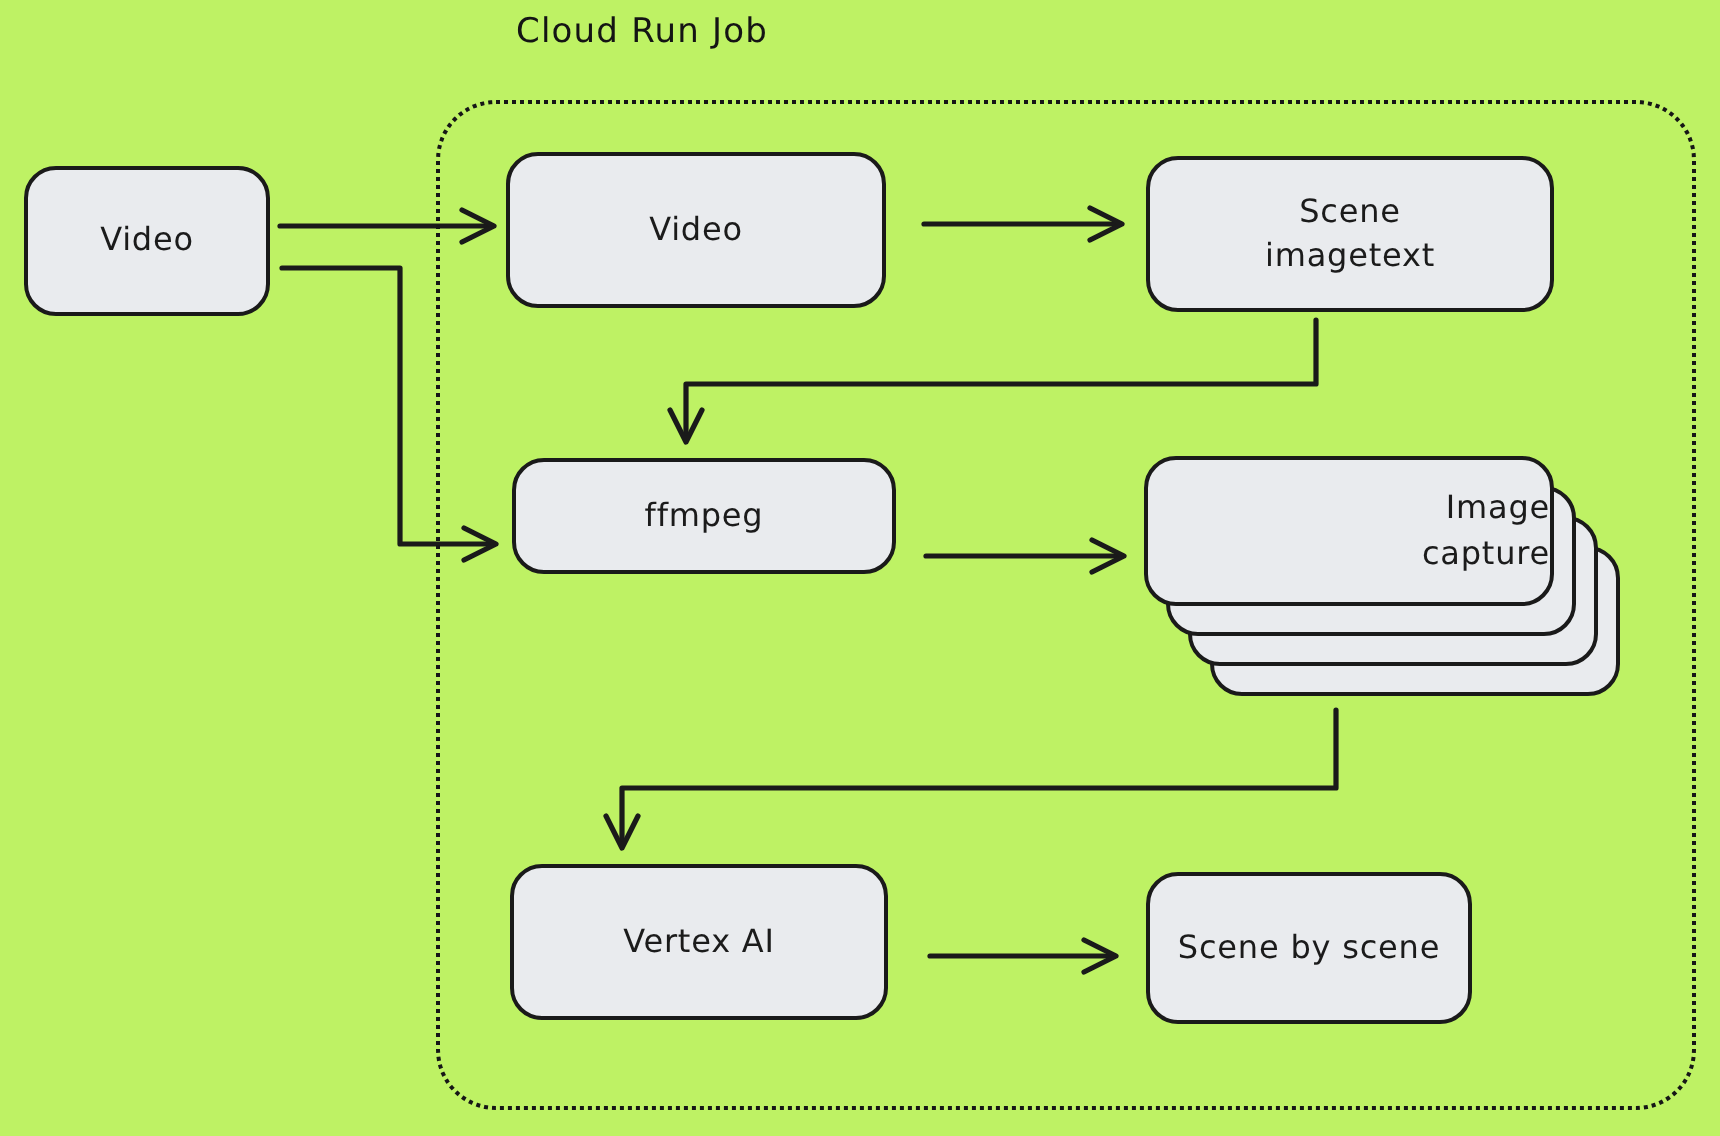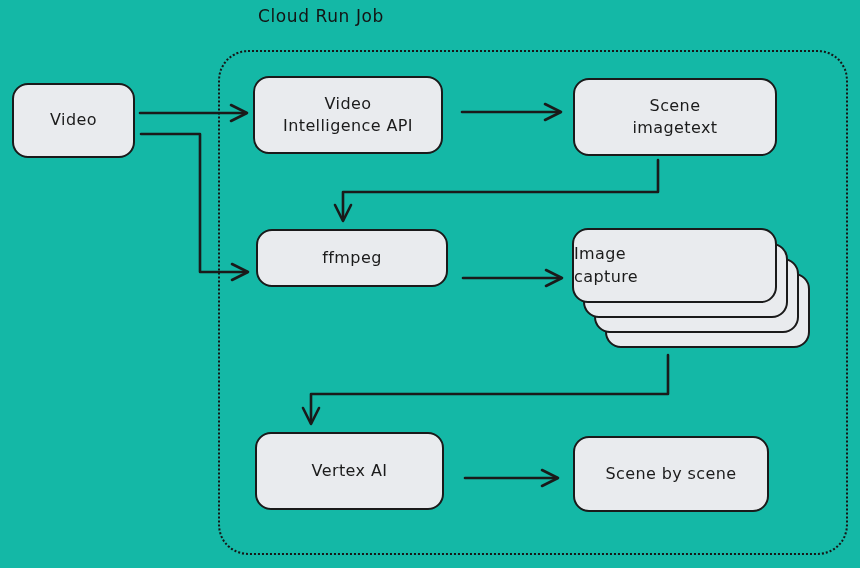--- a/index.html
+++ b/index.html
@@ -5,21 +5,21 @@
   html, body {
     margin: 0;
     padding: 0;
     background: #ffffff;
     font-family: "DejaVu Sans", "Liberation Sans", sans-serif;
   }
   #canvas {
     position: relative;
     width: 860px;
     height: 568px;
-    background: #14b8a6;
+    background: #bef264;
     overflow: hidden;
     color: #1b1b1b;
     text-decoration: underline;
   }
   #arrow-layer {
     position: absolute;
     left: 0; top: 0;
     width: 860px; height: 568px;
     pointer-events: none;
   }
@@ -62,21 +62,21 @@
   .stack-layer {
     position: absolute;
     box-sizing: border-box;
     background: #e9ebee;
     border: 2.6px solid #1a1a1a;
     border-radius: 16px;
   }
   .stack-top {
     display: flex;
     flex-direction: column;
-    align-items: flex-start;
+    align-items: flex-end;
     justify-content: center;
     text-align: center;
     font-size: 16px;
     line-height: 1.4;
     letter-spacing: 0.4px;
     color: #1b1b1b;
   }
 </style>
 </head>
 <body>
@@ -124,21 +124,20 @@
   <div class="diagram-title">Cloud Run Job</div>
 
   <div class="boundary"></div>
 
   <div class="node" style="left:12px; top:83px; width:123px; height:75px;">
     <span>Video</span>
   </div>
 
   <div class="node" style="left:253px; top:76px; width:190px; height:78px;">
     <span>Video</span>
-    <span>Intelligence API</span>
   </div>
 
   <div class="node" style="left:573px; top:78px; width:204px; height:78px;border-radius:16px;">
     <span>Scene</span>
     <span>imagetext</span>
   </div>
 
   <div class="node" style="left:256px; top:229px; width:192px; height:58px;">
     <span>ffmpeg</span>
   </div>
@@ -150,17 +149,17 @@
     <div class="stack-layer stack-top" style="left:572px; top:228px; width:205px; height:75px;">
       <span>Image</span>
       <span>capture</span>
     </div>
   </div>
 
   <div class="node" style="left:255px; top:432px; width:189px; height:78px;">
     <span>Vertex AI</span>
   </div>
 
-  <div class="node" style="left:573px; top:436px; width:196px; height:76px;gap:44px;">
+  <div class="node" style="left:573px; top:436px; width:163px; height:76px;gap:44px;">
     <span>Scene by scene</span>
   </div>
 
 </div>
 
 </body></html>

